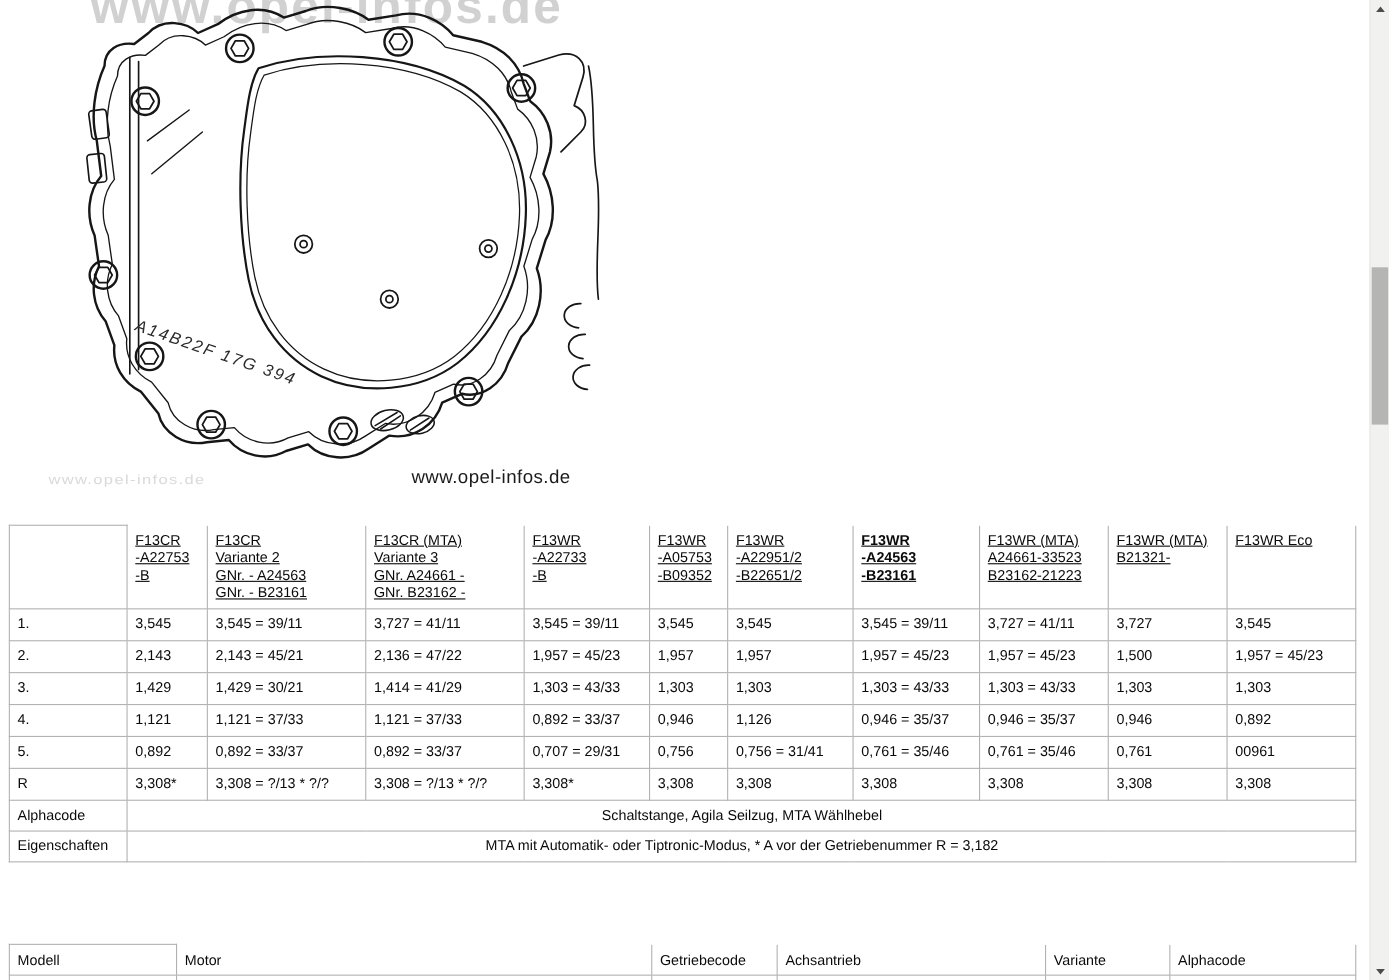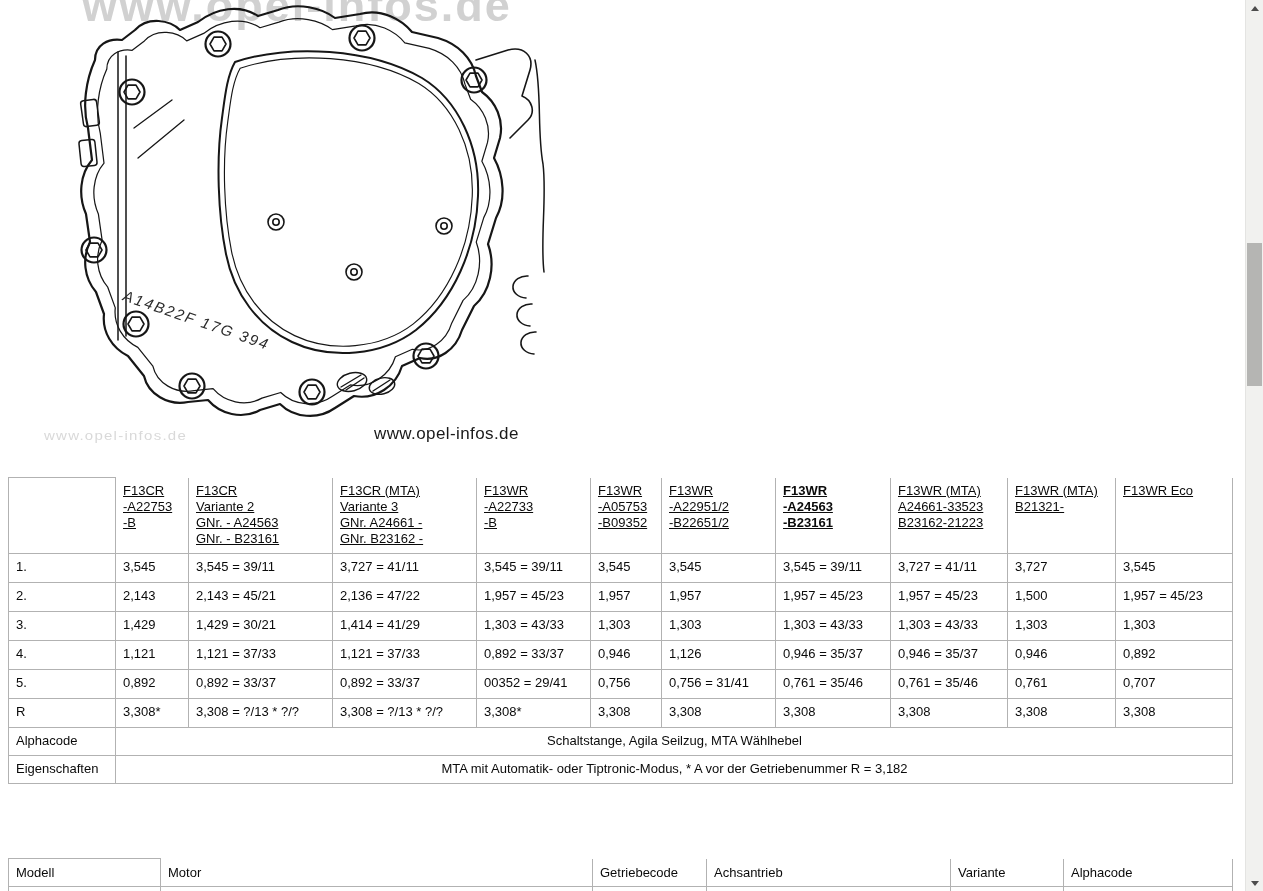--- a/index.html
+++ b/index.html
@@ -238,27 +238,27 @@
           <td class="val-cell">0,946 = 35/37</td>
           <td class="val-cell">0,946 = 35/37</td>
           <td class="val-cell">0,946</td>
           <td class="val-cell">0,892</td>
         </tr>
         <tr class="data-row">
           <td class="label-cell">5.</td>
           <td class="val-cell">0,892</td>
           <td class="val-cell">0,892 = 33/37</td>
           <td class="val-cell">0,892 = 33/37</td>
-          <td class="val-cell">00352 = 29/41</td>
+          <td class="val-cell">0,707 = 29/31</td>
           <td class="val-cell">0,756</td>
           <td class="val-cell">0,756 = 31/41</td>
           <td class="val-cell">0,761 = 35/46</td>
           <td class="val-cell">0,761 = 35/46</td>
           <td class="val-cell">0,761</td>
-          <td class="val-cell">0,707</td>
+          <td class="val-cell">00961</td>
         </tr>
         <tr class="data-row">
           <td class="label-cell">R</td>
           <td class="val-cell">3,308*</td>
           <td class="val-cell">3,308 = ?/13 * ?/?</td>
           <td class="val-cell">3,308 = ?/13 * ?/?</td>
           <td class="val-cell">3,308*</td>
           <td class="val-cell">3,308</td>
           <td class="val-cell">3,308</td>
           <td class="val-cell">3,308</td>

